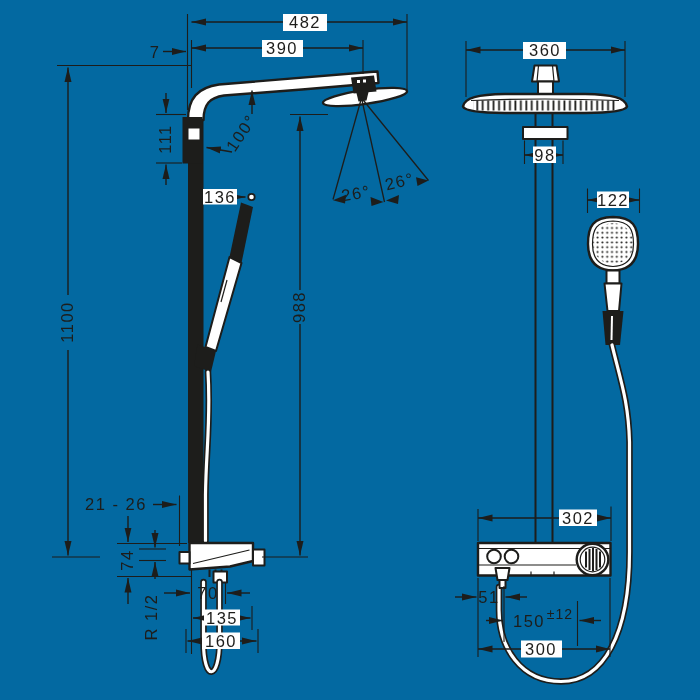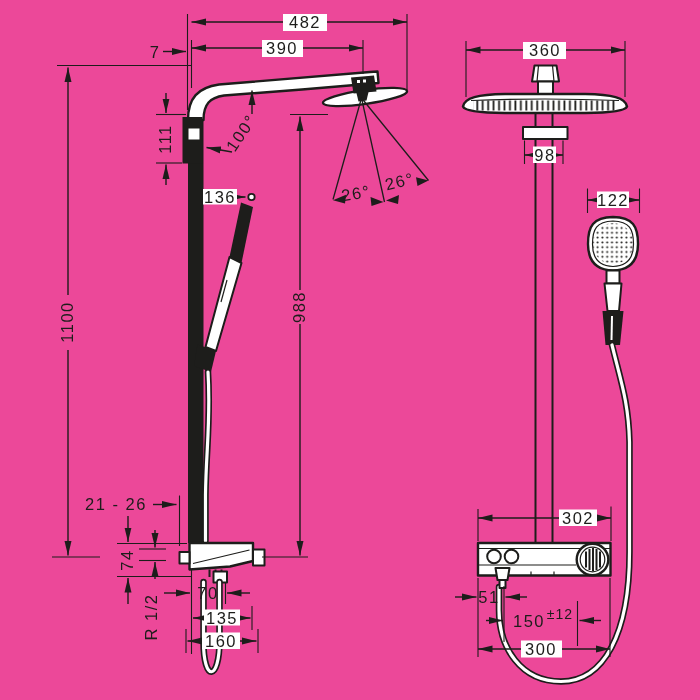--- a/index.html
+++ b/index.html
@@ -1,16 +1,16 @@
 <!DOCTYPE html>
 <html><head>
 <meta charset="utf-8">
 <style>
   html,body { margin:0; padding:0; background:#ffffff; }
-  #stage { width:700px; height:700px; background:#ec4899; position:relative; overflow:hidden; }
+  #stage { width:700px; height:700px; background:#0369a1; position:relative; overflow:hidden; }
   svg { display:block; }
   .ol   { fill:#fff; stroke:#1d1d1b; stroke-width:2.4; stroke-linejoin:round; }
   .ol2  { fill:#fff; stroke:#1d1d1b; stroke-width:2;   stroke-linejoin:round; }
   .blk  { fill:#1d1d1b; stroke:none; }
   .dim  { stroke:#1d1d1b; stroke-width:1.4; fill:none; }
   .ext  { stroke:#1d1d1b; stroke-width:1.1; fill:none; }
   .thin { stroke:#1d1d1b; stroke-width:1.2; fill:none; }
   .spray{ stroke:#1d1d1b; stroke-width:1.3; fill:none; }
   .hoseO{ stroke:#1d1d1b; stroke-width:6.5; fill:none; stroke-linecap:round; }
   .hoseI{ stroke:#ffffff; stroke-width:3.2; fill:none; stroke-linecap:round; }

